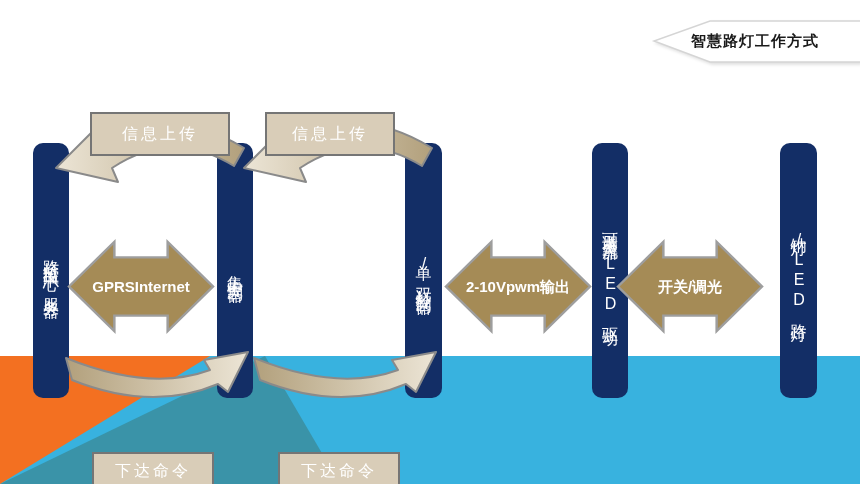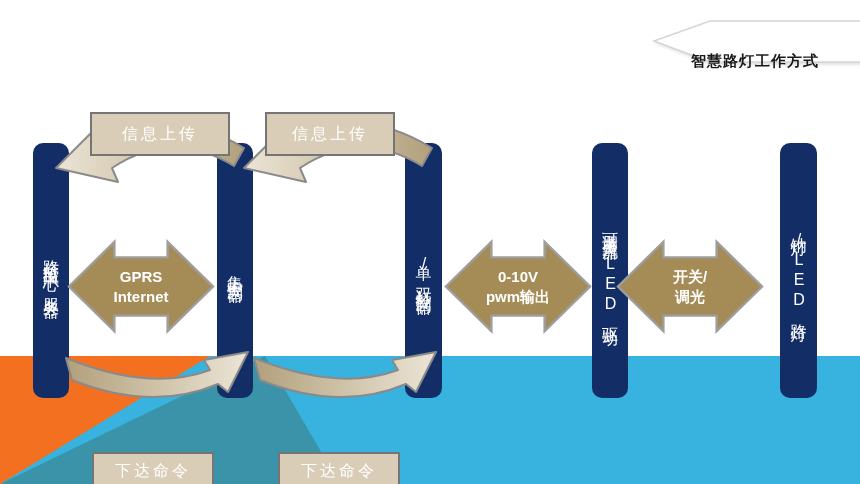--- a/index.html
+++ b/index.html
@@ -7,30 +7,30 @@
          font-family:"Liberation Sans",sans-serif;}
   
   .bg{position:absolute;left:0;top:0;width:860px;height:484px;}
   .bg-cyan{background:var(--cyan);clip-path:polygon(0 356px,860px 356px,860px 484px,0 484px);}
   .bg-teal{background:var(--teal);clip-path:polygon(265px 356px,340px 484px,0 484px);}
   .bg-orange{background:var(--orange);clip-path:polygon(0 356px,210px 356px,0 484px);}
   
   .ribbon-svg{position:absolute;left:630px;top:8px;width:230px;height:66px;}
   .title{position:absolute;left:660px;top:23px;width:190px;height:36px;display:flex;
          align-items:center;justify-content:center;font-size:15px;font-weight:bold;
-         color:var(--title_color);letter-spacing:1px;margin-top:20px;}
+         color:var(--title_color);letter-spacing:1px;}
   
   .pillar{position:absolute;top:143px;height:255px;width:36px;background:var(--navy);
           border-radius:10px;display:flex;align-items:center;justify-content:center;
           color:#fff;writing-mode:vertical-rl;text-orientation:upright;
           font-size:16px;letter-spacing:3px;line-height:36px;}
   
   .flow{position:absolute;top:238px;width:148px;height:97px;}
   .flow svg{position:absolute;inset:0;width:100%;height:100%;}
-  .flow .flow-text{position:absolute;inset:0;display:flex;flex-direction:column;
+  .flow .flow-text{position:absolute;inset:0;display:flex;flex-direction:row;
                    align-items:center;justify-content:center;color:#fff;font-size:15px;
                    font-weight:600;line-height:1.3;text-align:center;}
   
   .tanbox{position:absolute;background:var(--box_tan);border:2px solid var(--box_border);
           box-sizing:border-box;display:flex;align-items:center;justify-content:center;
           color:#fff;font-size:16px;letter-spacing:3px;margin-top:44px;}
   
   .curves{position:absolute;left:0;top:0;width:860px;height:484px;pointer-events:none;}
 </style>
 </head>
@@ -72,21 +72,21 @@
       <div>Internet</div>
     </div>
   </div>
 
 
   <div class="flow" style="left:444px;">
     <svg viewBox="0 0 150 100" preserveAspectRatio="none">
       <polygon points="2,50 48,4 48,20 102,20 102,4 148,50 102,96 102,80 48,80 48,96" fill="#a58b56" stroke="#9e9e9e" stroke-width="2.5"></polygon>
     </svg>
     <div class="flow-text">
-      <div>0-10V</div>
+      <div>2-10V</div>
       <div>pwm输出</div>
     </div>
   </div>
 
   <div class="flow" style="left:616px;">
     <svg viewBox="0 0 150 100" preserveAspectRatio="none">
       <polygon points="2,50 48,4 48,20 102,20 102,4 148,50 102,96 102,80 48,80 48,96" fill="#a58b56" stroke="#9e9e9e" stroke-width="2.5"></polygon>
     </svg>
     <div class="flow-text">
       <div>开关/</div>

